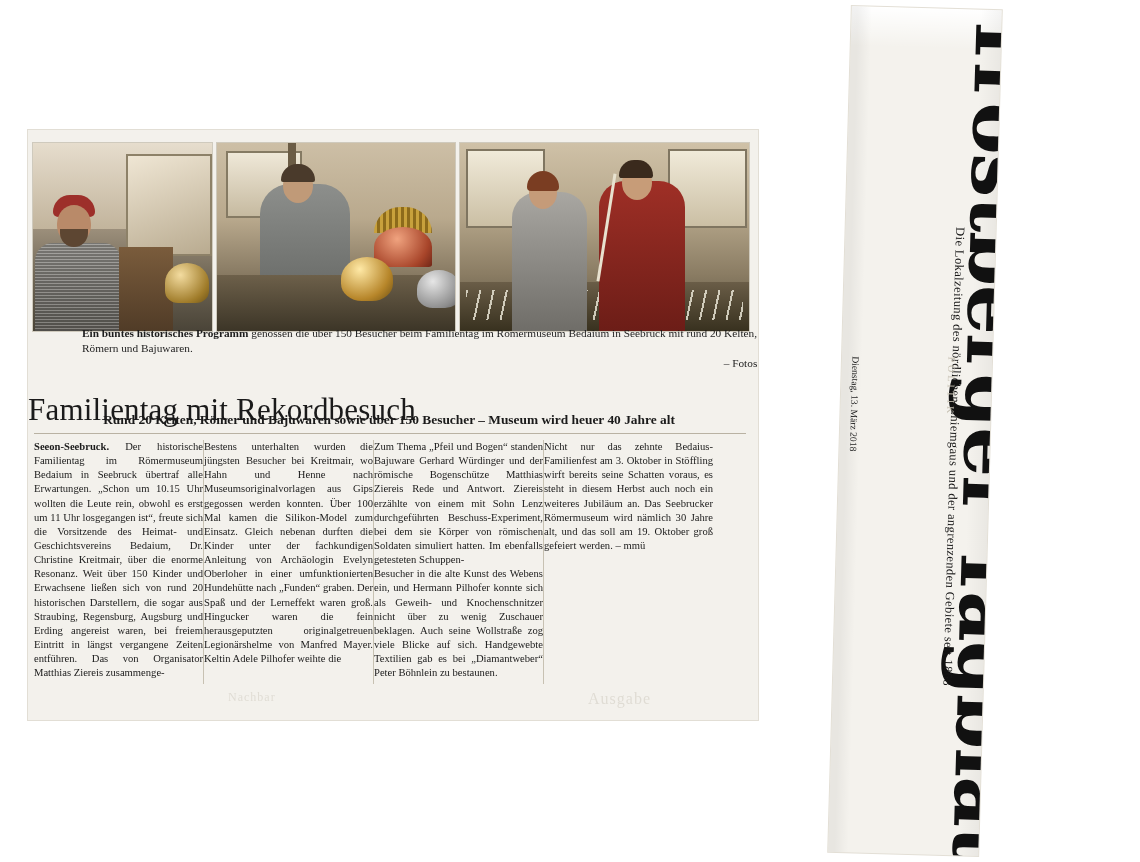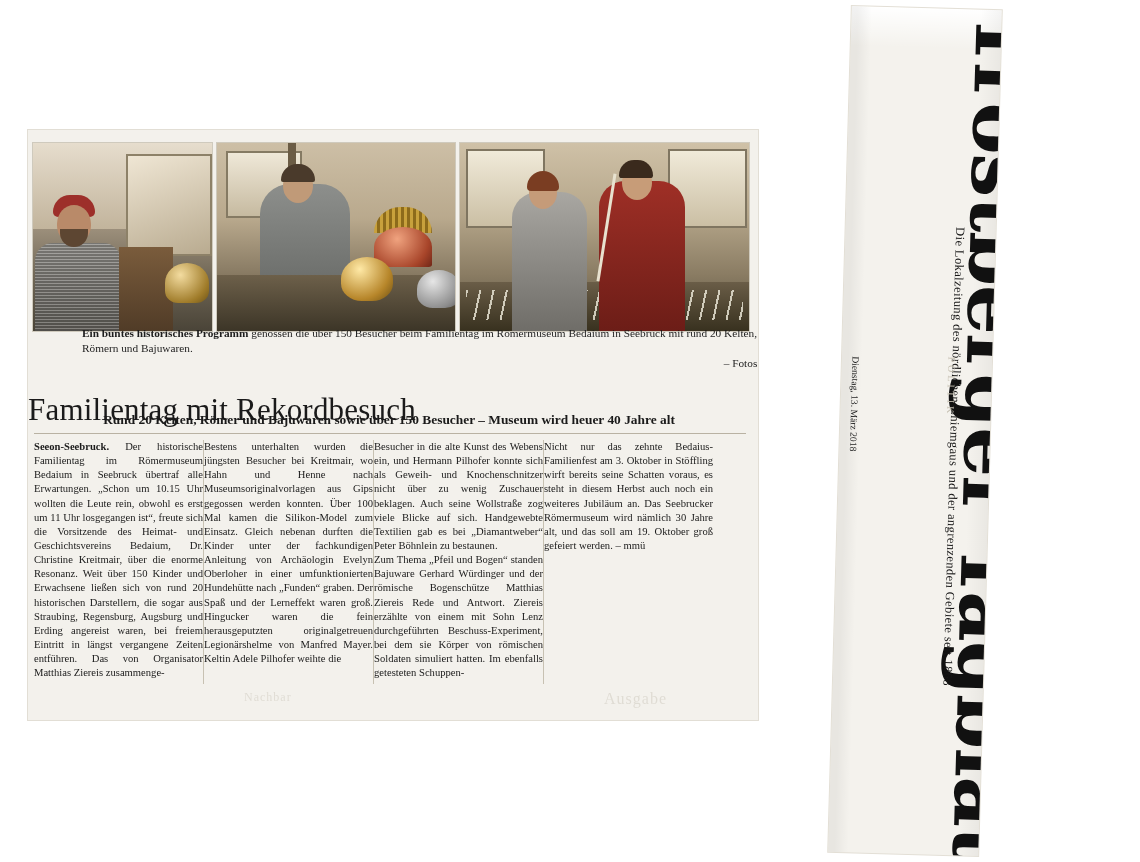--- a/index.html
+++ b/index.html
@@ -27,21 +27,20 @@
     box-shadow: 0 0 0 1px #e2ded5;
     overflow: hidden;
   }
   
   #clipping .ghost {
     position: absolute;
     color: #c9c4b8;
     font-family: "Liberation Serif", serif;
     pointer-events: none;
     user-select: none;
-    margin-left: 16px;
   }
   #clipping .ghost.g1 {
     left: 18px; top: 8px; font-size: 30px; letter-spacing: 2px; font-weight: bold;
     opacity: .55;
   }
   #clipping .ghost.g2 {
     left: 44px; top: 52px; font-size: 13px; opacity: .5;
   }
   #clipping .ghost.g3 {
     left: 200px; top: 560px; font-size: 12px; opacity: .45; letter-spacing: 1px;
@@ -444,22 +443,22 @@
   <div id="body-cols">
     <div class="col">
       <p class="lead"><b>Seeon-Seebruck.</b><span> Der historische Familientag im Römermuseum Bedaium in Seebruck übertraf alle Erwartungen. „Schon um 10.15 Uhr wollten die Leute rein, obwohl es erst um 11 Uhr losgegangen ist“, freute sich die Vorsitzende des Heimat- und Geschichtsvereins Bedaium, Dr. Christine Kreitmair, über die enorme Resonanz. Weit über 150 Kinder und Erwachsene ließen sich von rund 20 historischen Darstellern, die sogar aus Straubing, Regensburg, Augsburg und Erding angereist waren, bei freiem Eintritt in längst vergangene Zeiten entführen. Das von Organisator Matthias Ziereis zusammenge-</span></p>
     </div>
     <div class="vline"></div>
     <div class="col">
       <p>Bestens unterhalten wurden die jüngsten Besucher bei Kreitmair, wo Hahn und Henne nach Museumsoriginalvorlagen aus Gips gegossen werden konnten. Über 100 Mal kamen die Silikon-Model zum Einsatz. Gleich nebenan durften die Kinder unter der fachkundigen Anleitung von Archäologin Evelyn Oberloher in einer umfunktionierten Hundehütte nach „Funden“ graben. Der Spaß und der Lerneffekt waren groß. Hingucker waren die fein herausgeputzten originalgetreuen Legionärshelme von Manfred Mayer. Keltin Adele Pilhofer weihte die</p>
     </div>
     <div class="vline"></div>
     <div class="col">
+      <p>Zum Thema „Pfeil und Bogen“ standen Bajuware Gerhard Würdinger und der römische Bogenschütze Matthias Ziereis Rede und Antwort. Ziereis erzählte von einem mit Sohn Lenz durchgeführten Beschuss-Experiment, bei dem sie Körper von römischen Soldaten simuliert hatten. Im ebenfalls getesteten Schuppen-</p>
       <p>Besucher in die alte Kunst des Webens ein, und Hermann Pilhofer konnte sich als Geweih- und Knochenschnitzer nicht über zu wenig Zuschauer beklagen. Auch seine Wollstraße zog viele Blicke auf sich. Handgewebte Textilien gab es bei „Diamantweber“ Peter Böhnlein zu bestaunen.</p>
-      <p>Zum Thema „Pfeil und Bogen“ standen Bajuware Gerhard Würdinger und der römische Bogenschütze Matthias Ziereis Rede und Antwort. Ziereis erzählte von einem mit Sohn Lenz durchgeführten Beschuss-Experiment, bei dem sie Körper von römischen Soldaten simuliert hatten. Im ebenfalls getesteten Schuppen-</p>
     </div>
     <div class="vline"></div>
     <div class="col">
       <p>Nicht nur das zehnte Bedaius-Familienfest am 3. Oktober in Stöffling wirft bereits seine Schatten voraus, es steht in diesem Herbst auch noch ein weiteres Jubiläum an. Das Seebrucker Römermuseum wird nämlich 30 Jahre alt, und das soll am 19. Oktober groß gefeiert werden.        – mmü</p>
     </div>
   </div>
 </div>
 
 <div id="masthead">
   <div class="topedge"></div>

